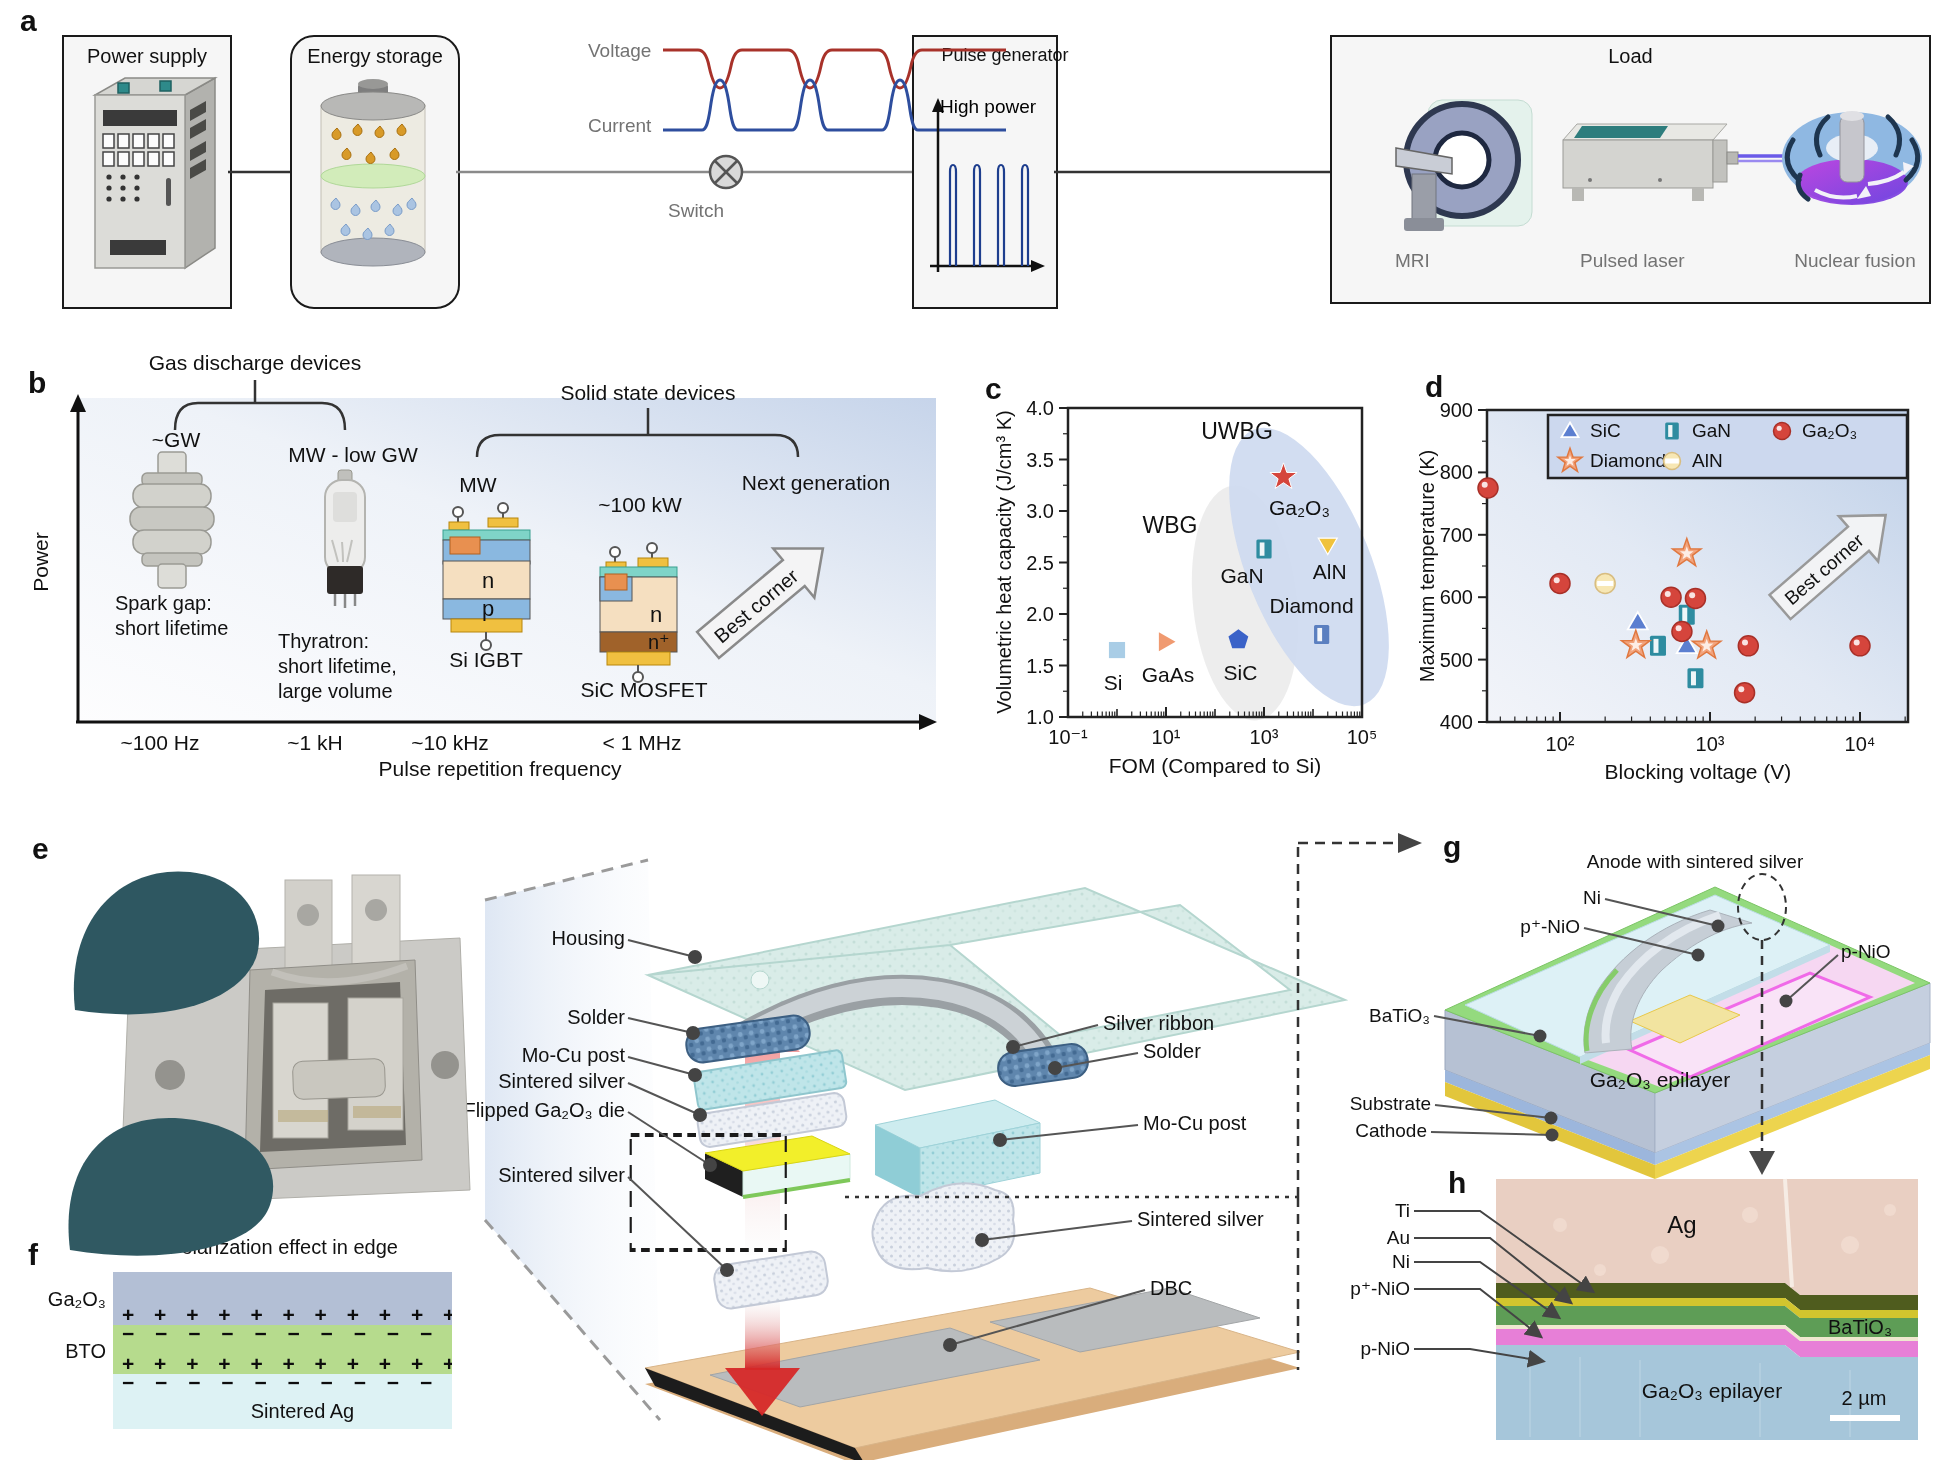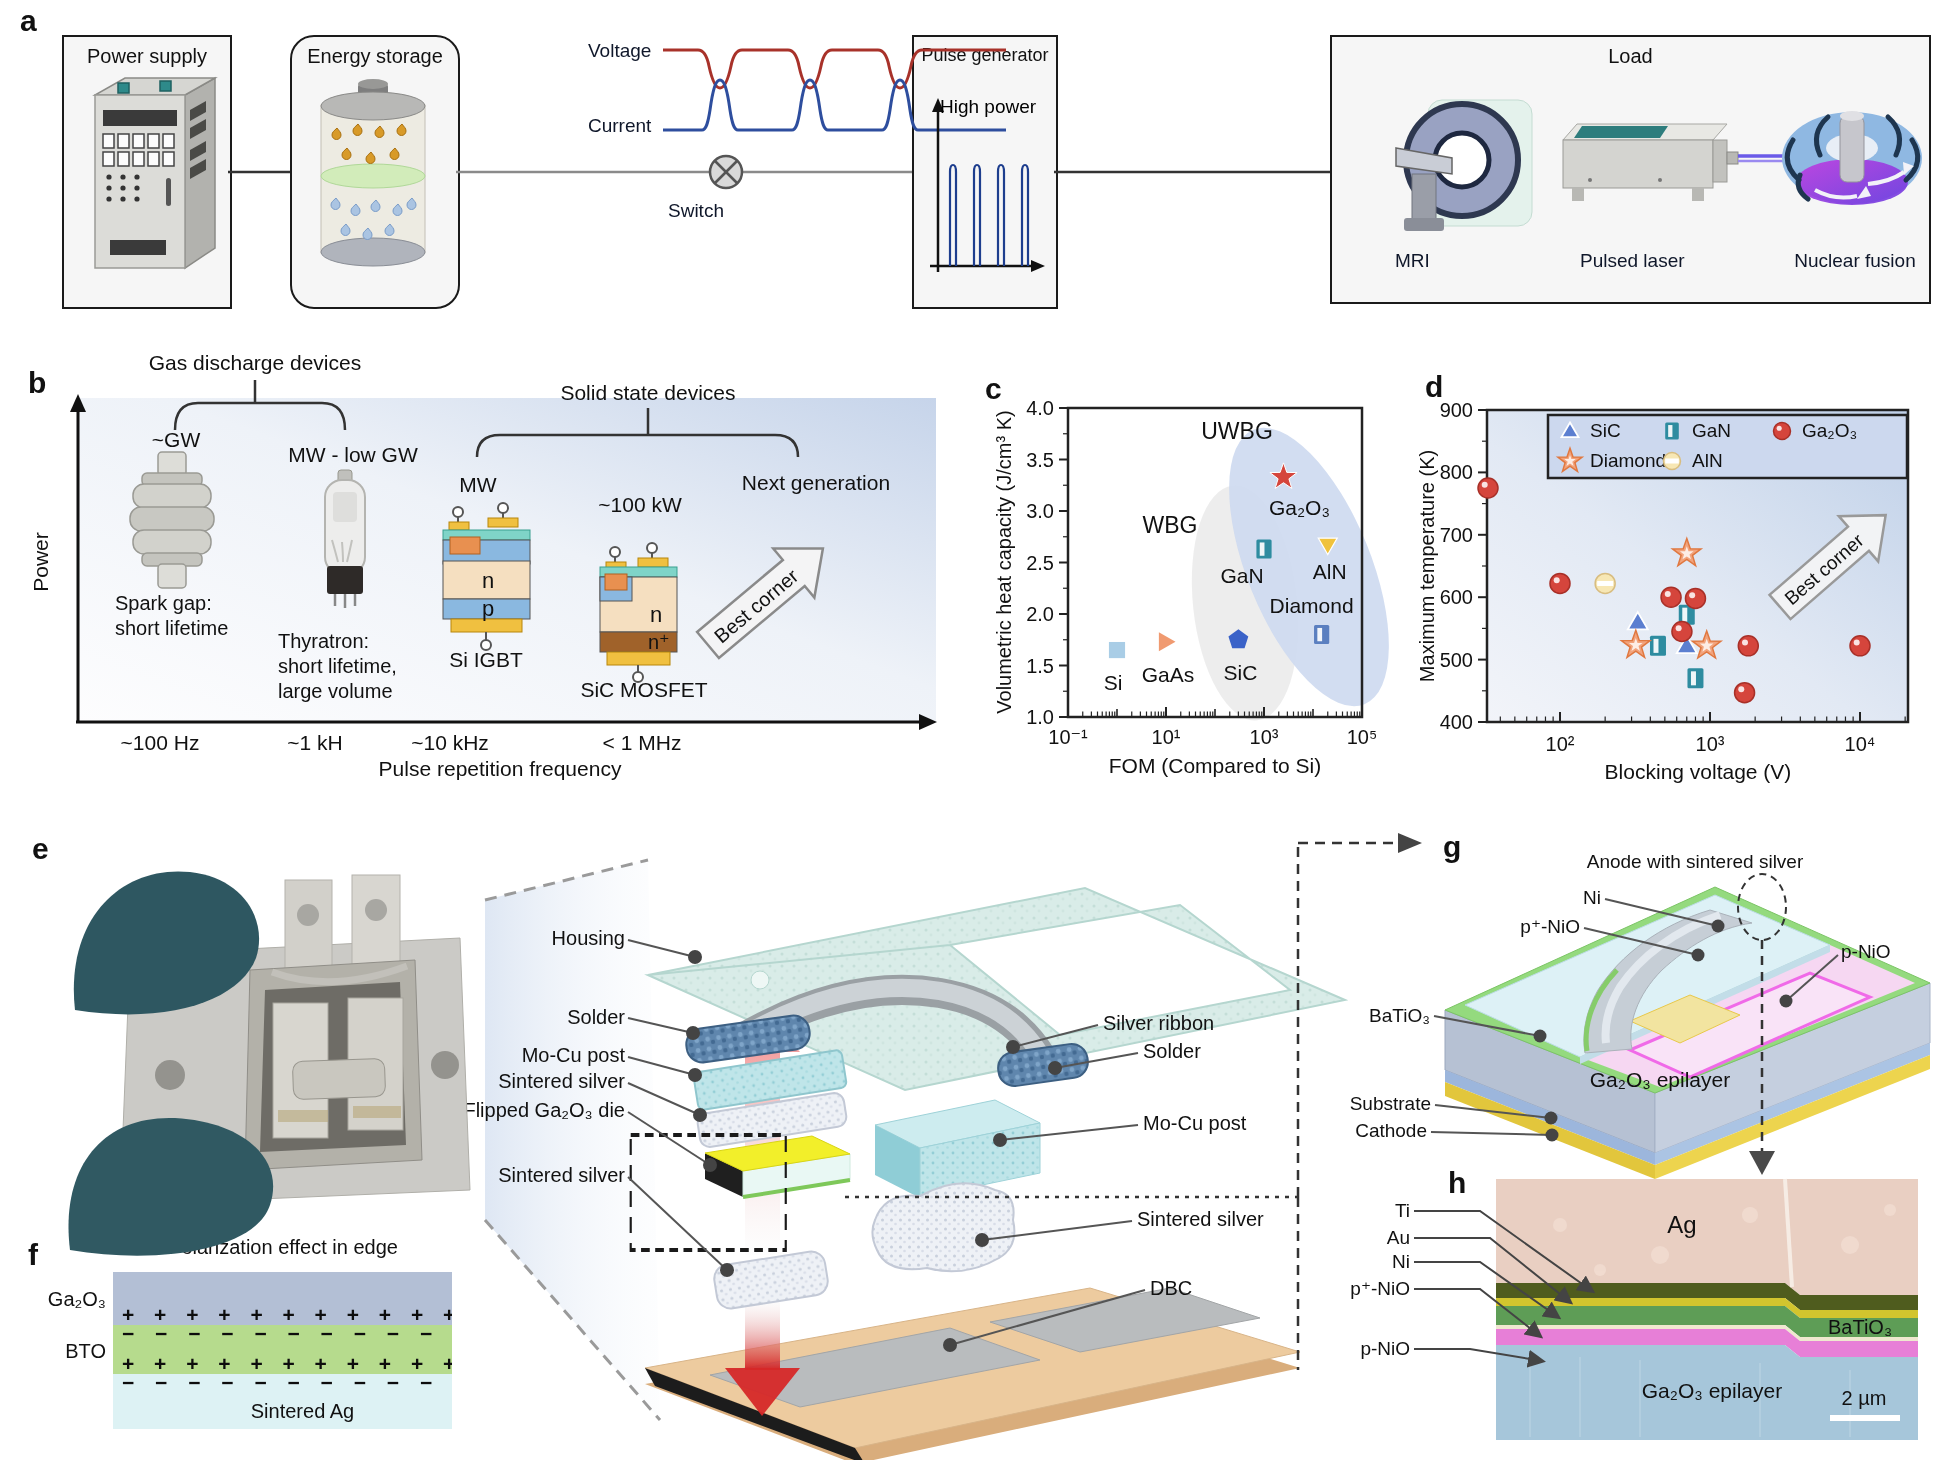--- a/index.html
+++ b/index.html
@@ -1,20 +1,20 @@
 <!DOCTYPE html>
 <html><head>
 <meta charset="utf-8">
 <style>
   html,body{margin:0;padding:0;}
   body{width:1958px;height:1460px;background:#ffffff;font-family:"Liberation Sans","DejaVu Sans",sans-serif;position:relative;overflow:hidden;}
   .panel-letter{position:absolute;font-size:30px;font-weight:bold;color:#111;z-index:9;}
   .abox{position:absolute;border:2.5px solid #1a1a1a;background:#f6f6f6;z-index:1;}
   .abox-title{position:absolute;width:100%;text-align:center;top:8px;font-size:20px;color:#111;}
-  .alabel{position:absolute;font-size:19px;color:#0f172a;z-index:3;}
+  .alabel{position:absolute;font-size:19px;color:#737373;z-index:3;}
   svg{position:absolute;overflow:visible;}
   text{font-family:"Liberation Sans","DejaVu Sans",sans-serif;fill:#111;}
   .f-title{position:absolute;left:113px;top:1236px;width:340px;text-align:center;font-size:20px;color:#111;}
   .f-stack{position:absolute;left:113px;top:1272px;width:339px;z-index:2;}
   .f-layer{position:relative;width:100%;}
   .f-ga{height:53px;background:#b3bfd5;}
   .f-bto{height:49px;background:#b6db8d;}
   .f-ag{height:55px;background:#ddf2f4;}
   .signs{position:absolute;left:0;right:0;padding:0 9px;font-size:21px;font-weight:bold;color:#0d0d0d;white-space:nowrap;overflow:hidden;}
   .signs.plus{word-spacing:14px;}
@@ -36,21 +36,21 @@
 <div class="panel-letter" style="left:1443px;top:830px;">g</div>
 <div class="panel-letter" style="left:1448px;top:1166px;">h</div>
 
 <div class="abox" style="left:62px;top:35px;width:166px;height:270px;">
   <div class="abox-title">Power supply</div>
 </div>
 <div class="abox" style="left:290px;top:35px;width:166px;height:270px;border-radius:24px;">
   <div class="abox-title">Energy storage</div>
 </div>
 <div class="abox" style="left:912px;top:35px;width:142px;height:270px;">
-  <div class="abox-title" style="font-size:18px;">Pulse generator</div>
+  <div class="abox-title" style="font-size:18px;padding-left:20px;">Pulse generator</div>
 </div>
 <div class="abox" style="left:1330px;top:35px;width:597px;height:265px;">
   <div class="abox-title">Load</div>
 </div>
 <div class="alabel" style="left:588px;top:40px;">Voltage</div>
 <div class="alabel" style="left:588px;top:115px;">Current</div>
 <div class="alabel" style="left:668px;top:200px;">Switch</div>
 <div class="alabel" style="left:940px;top:96px;color:#000000;">High power</div>
 <div class="alabel" style="left:1395px;top:250px;width:130px;text-align:left;">MRI</div>
 <div class="alabel" style="left:1580px;top:250px;width:160px;">Pulsed laser</div>

